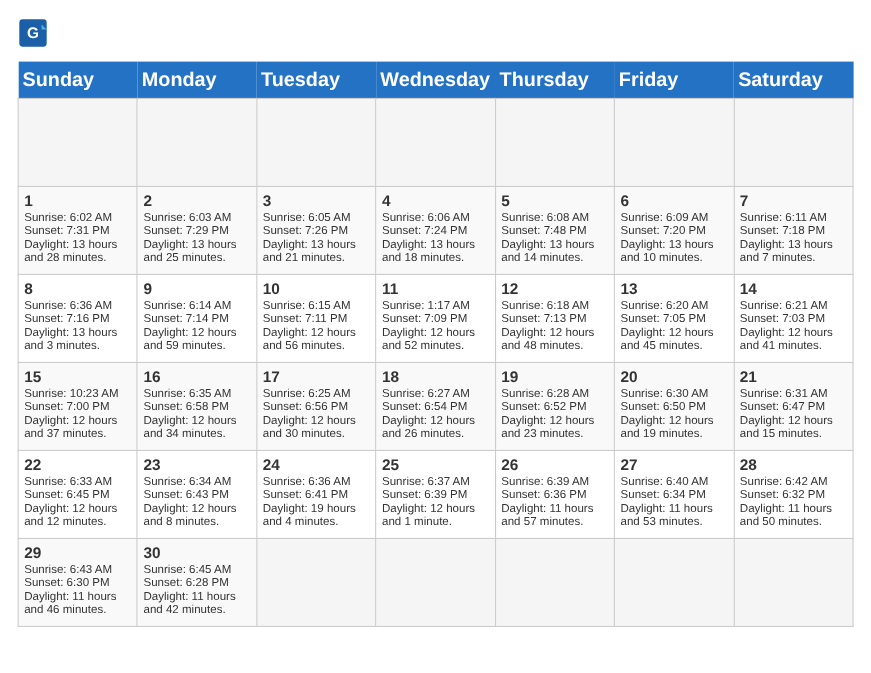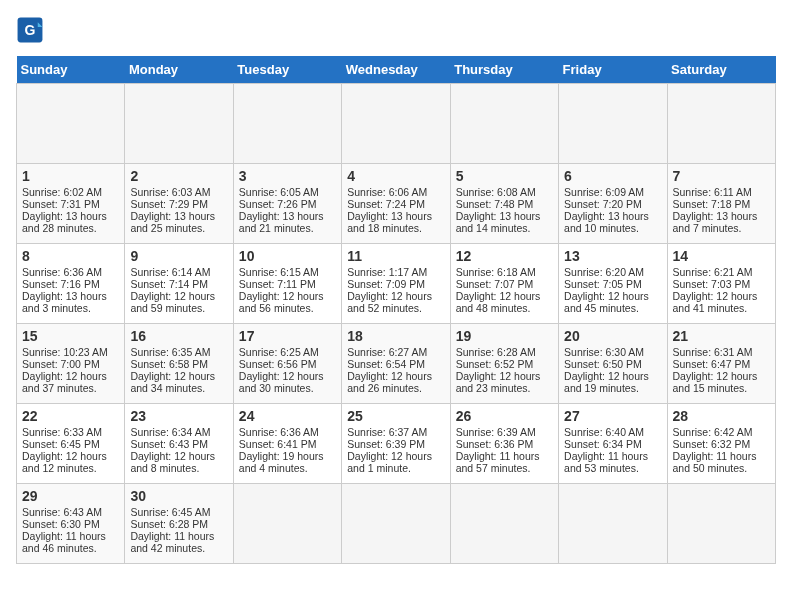--- a/index.html
+++ b/index.html
@@ -48,21 +48,21 @@
     }
     table {
       width: 100%;
       border-collapse: collapse;
       table-layout: fixed;
     }
     th {
       background-color: #2472c4;
       color: white;
       padding: 6px 4px;
-      font-size: 13px;
+      font-size: 18px;
       font-weight: bold;
       text-align: left;
     }
     td {
       border: 1px solid #ccc;
       vertical-align: top;
       padding: 4px 5px;
       font-size: 10.5px;
       color: #333;
       height: 80px;
@@ -133,21 +133,21 @@
         <td><span class="day-num">4</span><span>Sunrise: 6:06 AM</span><br><span>Sunset: 7:24 PM</span><br><span>Daylight: 13 hours and 18 minutes.</span></td>
         <td><span class="day-num">5</span><span>Sunrise: 6:08 AM</span><br><span>Sunset: 7:48 PM</span><br><span>Daylight: 13 hours and 14 minutes.</span></td>
         <td><span class="day-num">6</span><span>Sunrise: 6:09 AM</span><br><span>Sunset: 7:20 PM</span><br><span>Daylight: 13 hours and 10 minutes.</span></td>
         <td><span class="day-num">7</span><span>Sunrise: 6:11 AM</span><br><span>Sunset: 7:18 PM</span><br><span>Daylight: 13 hours and 7 minutes.</span></td>
       </tr>
       <tr>
         <td><span class="day-num">8</span><span>Sunrise: 6:36 AM</span><br><span>Sunset: 7:16 PM</span><br><span>Daylight: 13 hours and 3 minutes.</span></td>
         <td><span class="day-num">9</span><span>Sunrise: 6:14 AM</span><br><span>Sunset: 7:14 PM</span><br><span>Daylight: 12 hours and 59 minutes.</span></td>
         <td><span class="day-num">10</span><span>Sunrise: 6:15 AM</span><br><span>Sunset: 7:11 PM</span><br><span>Daylight: 12 hours and 56 minutes.</span></td>
         <td><span class="day-num">11</span><span>Sunrise: 1:17 AM</span><br><span>Sunset: 7:09 PM</span><br><span>Daylight: 12 hours and 52 minutes.</span></td>
-        <td><span class="day-num">12</span><span>Sunrise: 6:18 AM</span><br><span>Sunset: 7:07 PM</span><br><span>Daylight: 12 hours and 48 minutes.</span></td>
+        <td><span class="day-num">12</span><span>Sunrise: 6:18 AM</span><br><span>Sunset: 7:13 PM</span><br><span>Daylight: 12 hours and 48 minutes.</span></td>
         <td><span class="day-num">13</span><span>Sunrise: 6:20 AM</span><br><span>Sunset: 7:05 PM</span><br><span>Daylight: 12 hours and 45 minutes.</span></td>
         <td><span class="day-num">14</span><span>Sunrise: 6:21 AM</span><br><span>Sunset: 7:03 PM</span><br><span>Daylight: 12 hours and 41 minutes.</span></td>
       </tr>
       <tr>
         <td><span class="day-num">15</span><span>Sunrise: 10:23 AM</span><br><span>Sunset: 7:00 PM</span><br><span>Daylight: 12 hours and 37 minutes.</span></td>
         <td><span class="day-num">16</span><span>Sunrise: 6:35 AM</span><br><span>Sunset: 6:58 PM</span><br><span>Daylight: 12 hours and 34 minutes.</span></td>
         <td><span class="day-num">17</span><span>Sunrise: 6:25 AM</span><br><span>Sunset: 6:56 PM</span><br><span>Daylight: 12 hours and 30 minutes.</span></td>
         <td><span class="day-num">18</span><span>Sunrise: 6:27 AM</span><br><span>Sunset: 6:54 PM</span><br><span>Daylight: 12 hours and 26 minutes.</span></td>
         <td><span class="day-num">19</span><span>Sunrise: 6:28 AM</span><br><span>Sunset: 6:52 PM</span><br><span>Daylight: 12 hours and 23 minutes.</span></td>
         <td><span class="day-num">20</span><span>Sunrise: 6:30 AM</span><br><span>Sunset: 6:50 PM</span><br><span>Daylight: 12 hours and 19 minutes.</span></td>

